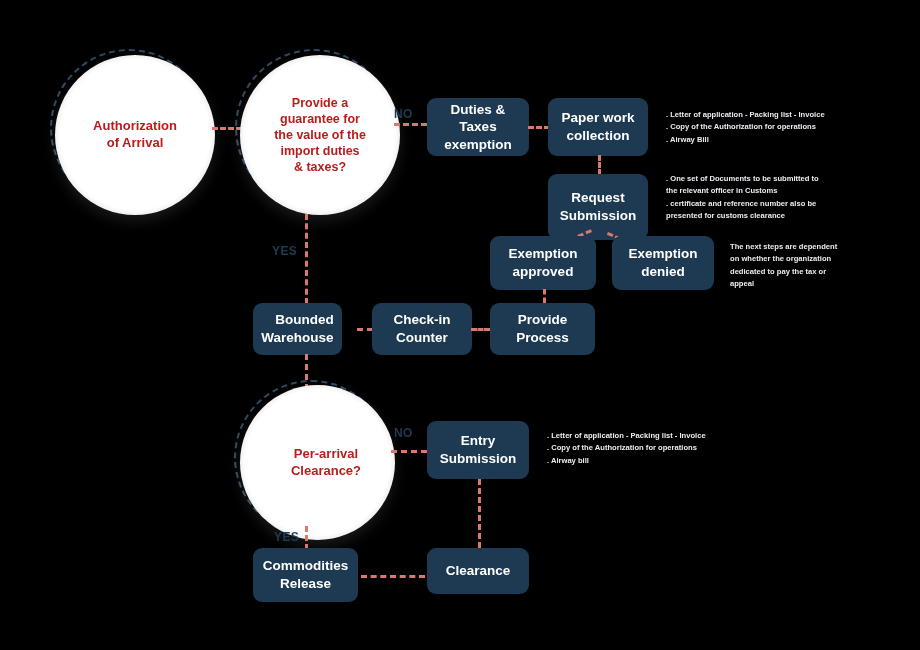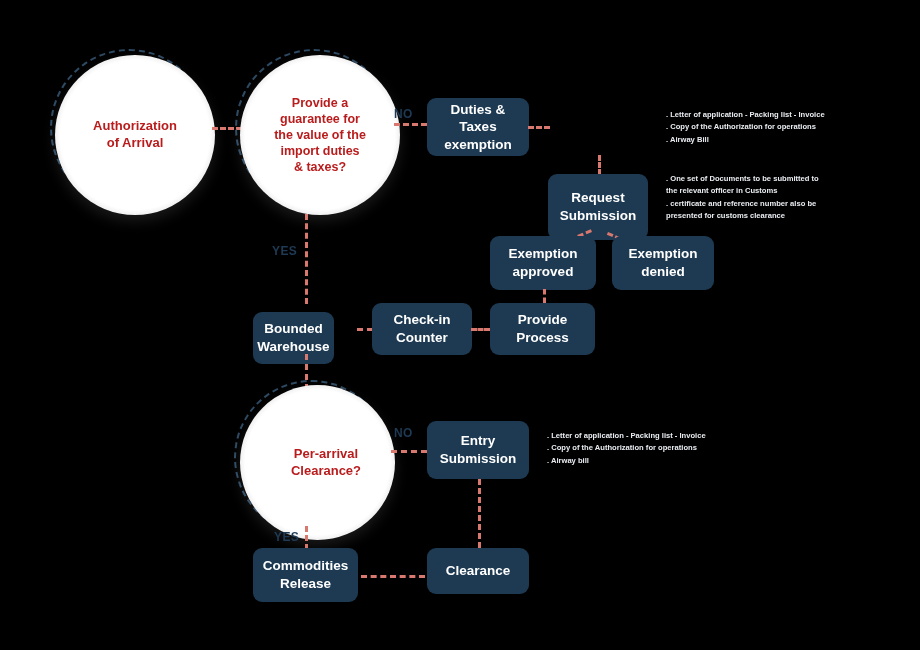--- a/index.html
+++ b/index.html
@@ -138,20 +138,22 @@
   <div class="conn-h" style="left:394px; top:123px; width:33px;"></div>
 
   <div class="edge-label" style="left:272px; top:244px;">YES</div>
   <div class="conn-v" style="left:305px; top:214px; height:90px;"></div>
 
   <div class="box" style="left: 427px; top: 98px; width: 102px; height: 58px; white-space: pre-line;">Duties &amp; Taxes
 exemption</div>
 
   <div class="conn-h" style="left:528px; top:126px; width:22px;"></div>
 
+  <div class="box" style="left: 548px; top: 98px; width: 100px; height: 58px; white-space: pre-line;">Paper work
+collection</div>
 
   <div class="annot" style="left: 666px; top: 109px; width: 195px; white-space: pre-line;">. Letter of application - Packing list - Invoice
 . Copy of the Authorization for operations
 . Airway Bill</div>
 
   <div class="conn-v" style="left:598px; top:155px; height:20px;"></div>
 
   <div class="box" style="left: 548px; top: 174px; width: 100px; height: 66px; white-space: pre-line;">Request
 Submission</div>
 
@@ -163,24 +165,28 @@
   <div class="conn-diag" style="left:592px; top:232px; width:50px; transform:rotate(157deg);"></div>
 
   <div class="conn-diag" style="left:608px; top:232px; width:48px; transform:rotate(23deg);"></div>
 
   <div class="box" style="left: 490px; top: 236px; width: 106px; height: 54px; white-space: pre-line;">Exemption
 approved</div>
 
   <div class="box" style="left: 612px; top: 236px; width: 102px; height: 54px; white-space: pre-line;">Exemption
 denied</div>
 
+  <div class="annot" style="left: 730px; top: 241px; width: 135px; white-space: pre-line;">The next steps are dependent
+on whether the organization
+dedicated to pay the tax or
+appeal</div>
 
   <div class="conn-v" style="left:543px; top:289px; height:14px;"></div>
 
-  <div class="box" style="left: 253px; top: 312px; width: 81px; height: 52px; white-space: pre-line;">Bounded
+  <div class="box" style="left: 253px; top: 303px; width: 89px; height: 52px; white-space: pre-line; text-align: right;">Bounded
 Warehouse</div>
 
   <div class="conn-h" style="left:357px; top:328px; width:16px;"></div>
 
   <div class="box" style="left: 372px; top: 303px; width: 100px; height: 52px; white-space: pre-line;">Check-in
 Counter</div>
 
   <div class="conn-h" style="left:471px; top:328px; width:19px;"></div>
 
   <div class="box" style="left: 490px; top: 303px; width: 105px; height: 52px; white-space: pre-line;">Provide

